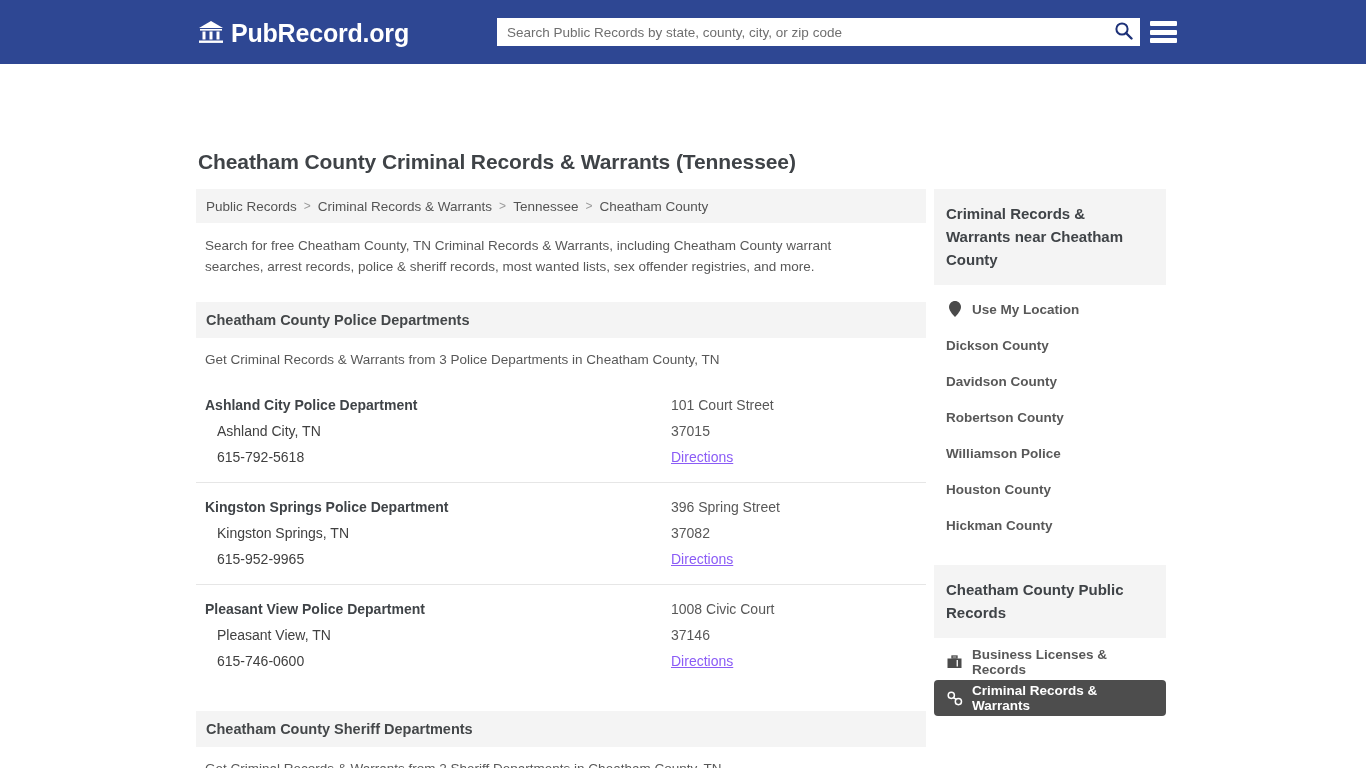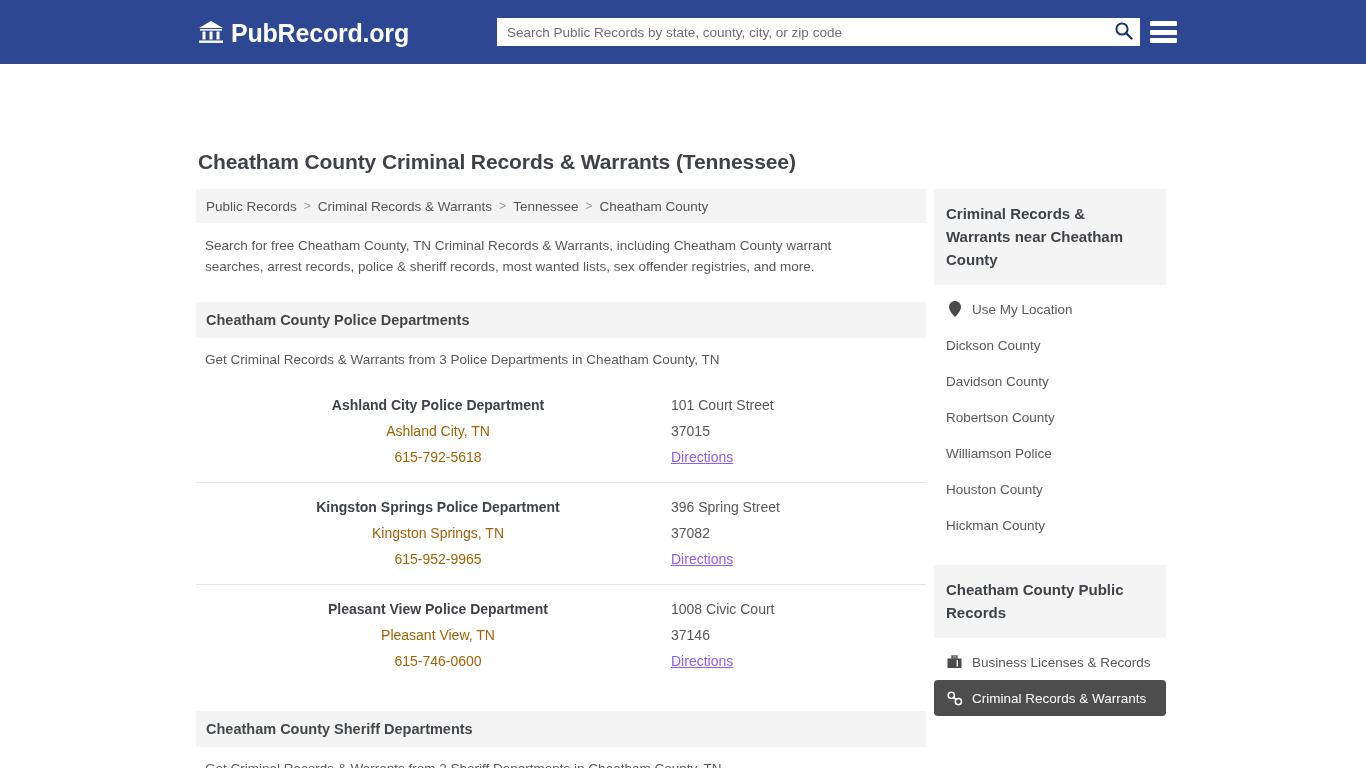--- a/index.html
+++ b/index.html
@@ -151,32 +151,33 @@
   }
 
   
   .listings { margin-top: 14px; }
   .listing {
     display: flex;
     padding: 11px 0 12px 9px;
     border-bottom: 1px solid #e6e6e6;
   }
   .listing:last-child { border-bottom: 0; }
-  .listing-left { width: 466px; text-align: center; }
+  .listing-left { width: 466px; }
   .listing-right { flex: 1; }
   .l-name {
     font-size: 14px;
     font-weight: bold;
     color: #3f4347;
     line-height: 26px;
   }
   .l-line {
     font-size: 14px;
-    color: #a16207;
+    color: #404040;
     line-height: 26px;
+    margin-left: 12px;
   }
   .r-line {
     font-size: 14px;
     color: #585858;
     line-height: 26px;
   }
   .directions {
     font-size: 14px;
     color: #8b5cf6;
     text-decoration: underline;
@@ -186,21 +187,21 @@
 
   
   .side-head {
     background: #f4f4f4;
     padding: 13px 14px 14px 12px;
     font-size: 15px;
     font-weight: bold;
     line-height: 23px;
     color: #3f4347;
   }
-  .side-list { margin-top: 6px; }
+  .side-list { margin-top: 6px; font-weight: bold; }
   .side-link {
     display: flex;
     align-items: center;
     gap: 9px;
     height: 36px;
     padding: 0 12px;
     font-size: 13.5px;
     color: #585858;
     text-decoration: none;
     border-radius: 4px;

